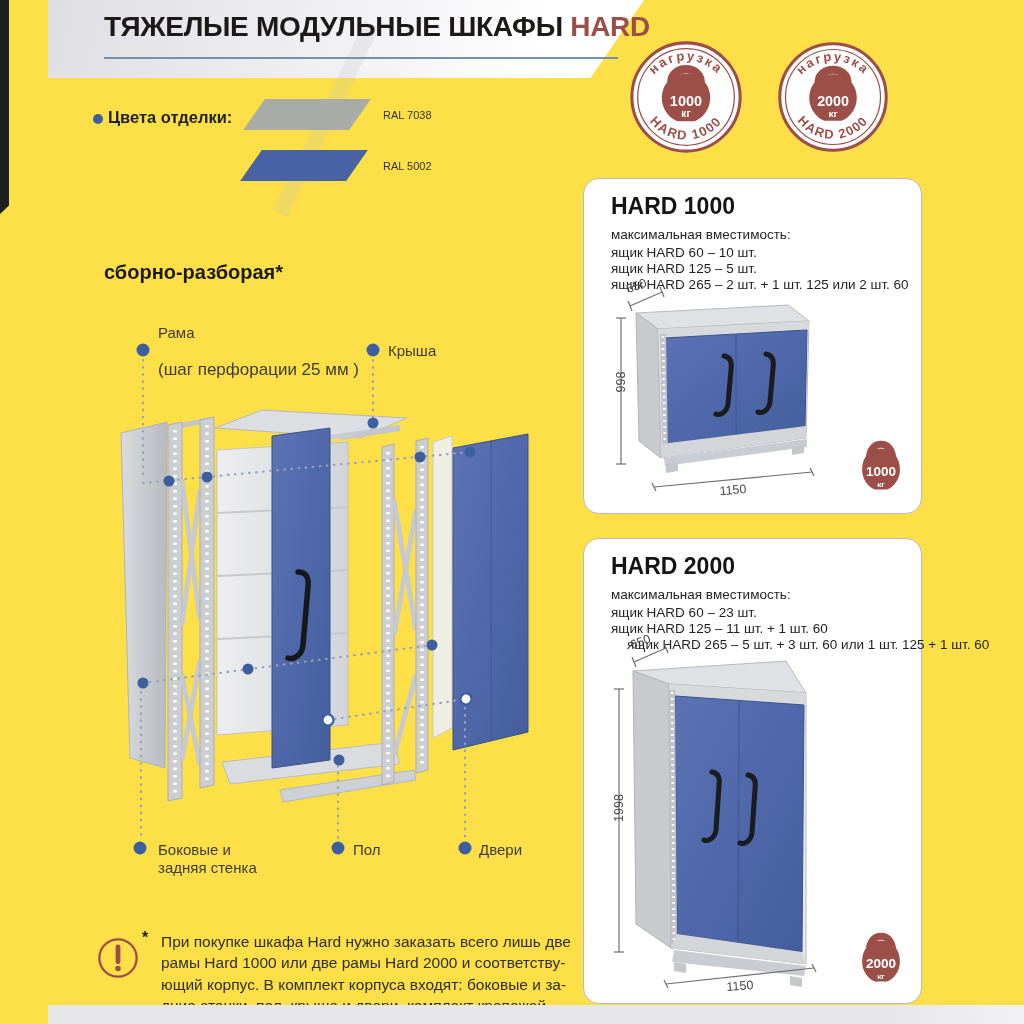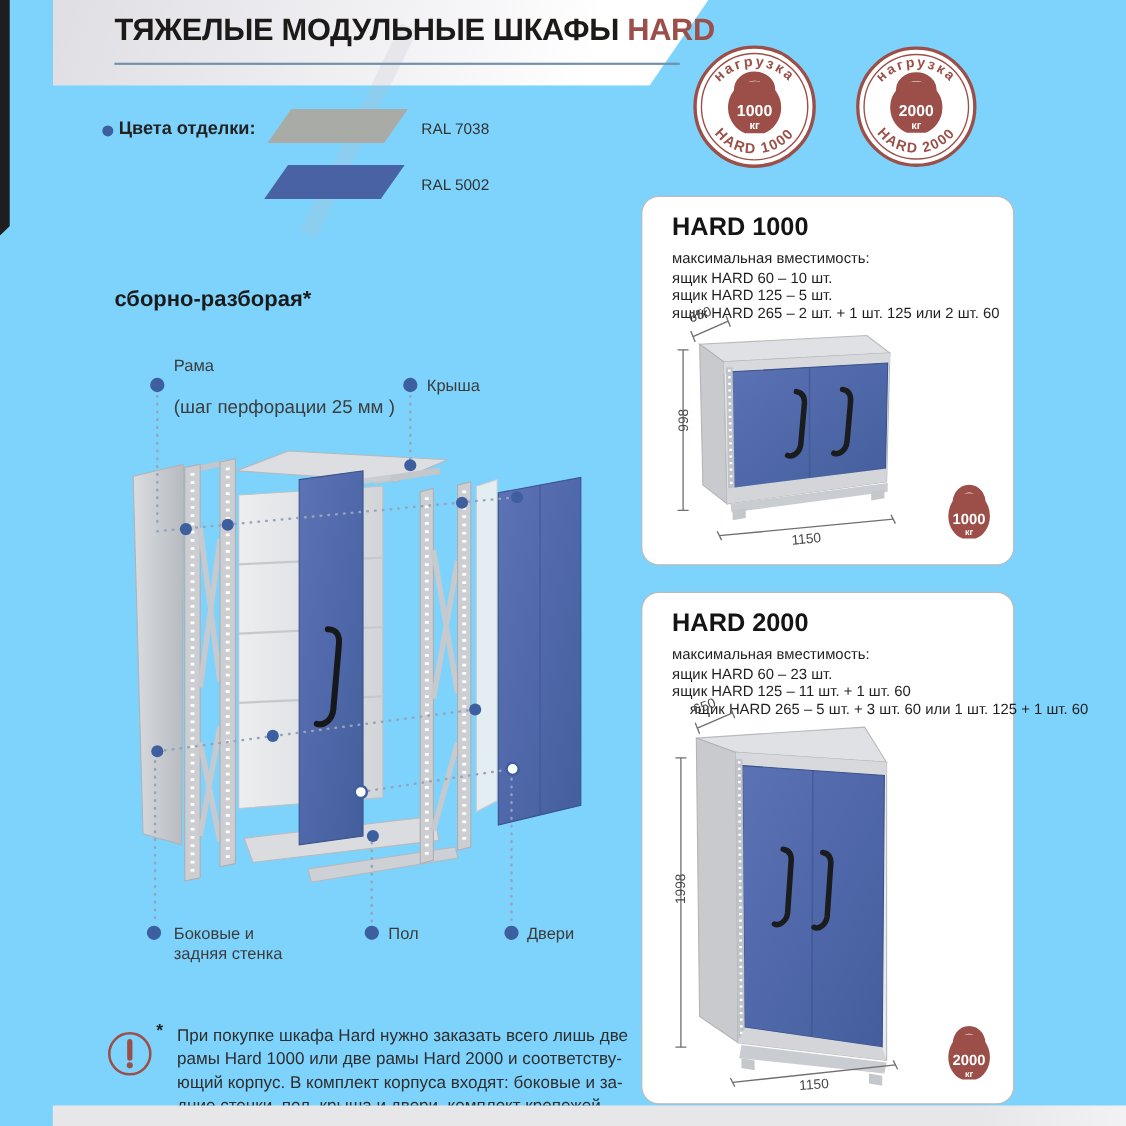--- a/index.html
+++ b/index.html
@@ -1,36 +1,36 @@
 <!DOCTYPE html>
 <html><head>
 <meta charset="utf-8">
 <style>
   html,body{margin:0;padding:0;background:#ffffff;}
-  .page{position:relative;width:1024px;height:1024px;background:#7dd3fc;
+  .page{position:relative;width:1024px;height:1024px;background:#fde047;
         font-family:"Liberation Sans",sans-serif;overflow:hidden;color:#1f1f1f;text-decoration:underline;}
   .abs{position:absolute;}
 
   
   .dark-strip{left:0;top:0;width:9px;height:214px;background:#1e1e20;
               clip-path:polygon(0 0,100% 0,100% 96%,0 100%);}
   .header-band{left:48px;top:0;width:596px;height:78px;
                background:linear-gradient(105deg,#dfdfe3 0%,#eaeaee 30%,#f6f6f8 62%,#ffffff 82%);
                clip-path:polygon(0 0,100% 0,91% 100%,0 100%);}
   .header-streak{left:318px;top:14px;width:16px;height:210px;background:rgba(190,192,200,.22);
                  transform:rotate(26deg);}
   .page-title{left:104px;top:11px;font-size:28px;font-weight:800;letter-spacing:-.3px;color:#1c1a18;white-space:nowrap;}
   .page-title .red{color:#9c4f48;}
   .title-rule{left:104px;top:57px;width:514px;height:2px;background:#7291ad;}
 
   
   .bullet{width:10px;height:10px;border-radius:50%;background:#3d5fa0;}
   .finish-label{left:108px;top:108px;font-size:16.5px;font-weight:700;color:#222;}
   .swatch{width:106px;height:31px;transform:skewX(-35deg);}
-  .ral-label{font-size:14px;color:#333;}
+  .ral-label{font-size:11px;color:#333;}
 
   
   .construction-heading{left:104px;top:260px;font-size:20px;font-weight:800;color:#1b1b1b;line-height:25px;}
   .diagram-label{font-size:15px;color:#3c3c3c;line-height:18px;}
   .diagram-note{font-size:17px;color:#3c3c3c;}
 
   
   .card{position:absolute;width:337px;background:#ffffff;border:1.5px solid #bababd;border-radius:16px;}
   .card-title{position:absolute;left:27px;top:14px;font-size:23px;font-weight:800;color:#141414;}
   .card-capacity{position:absolute;left:27px;top:48px;font-size:13.5px;color:#1f1f1f;}

